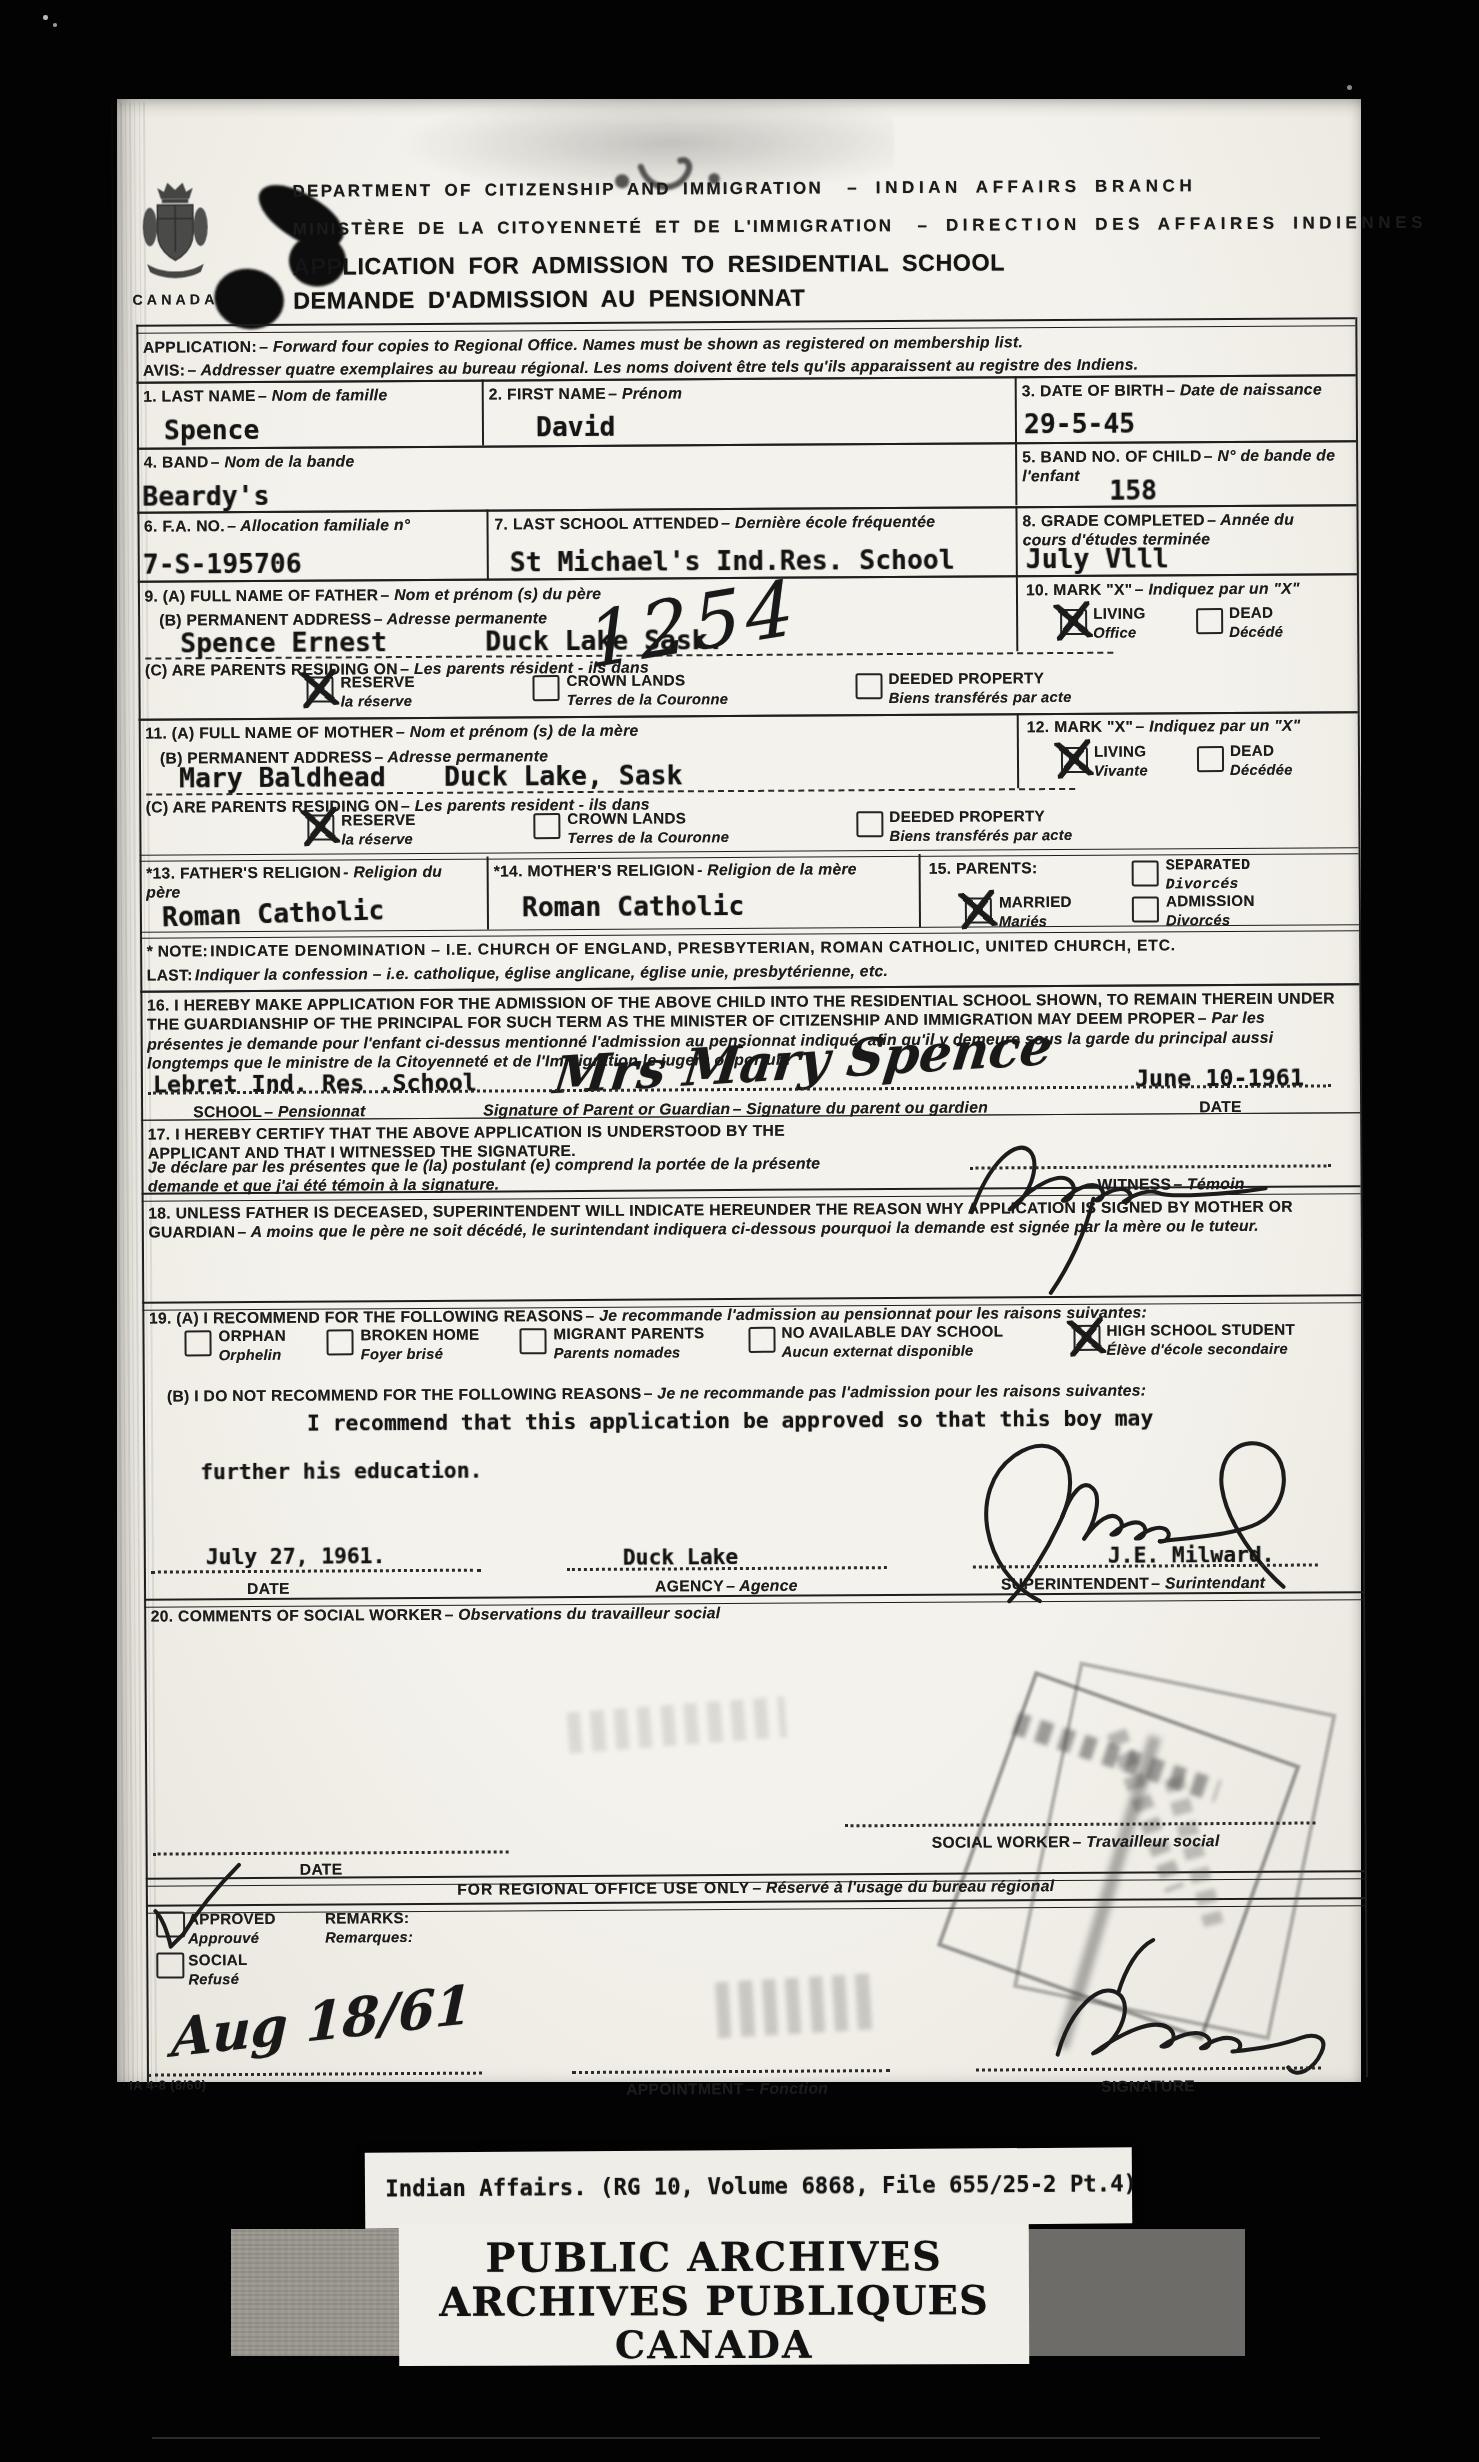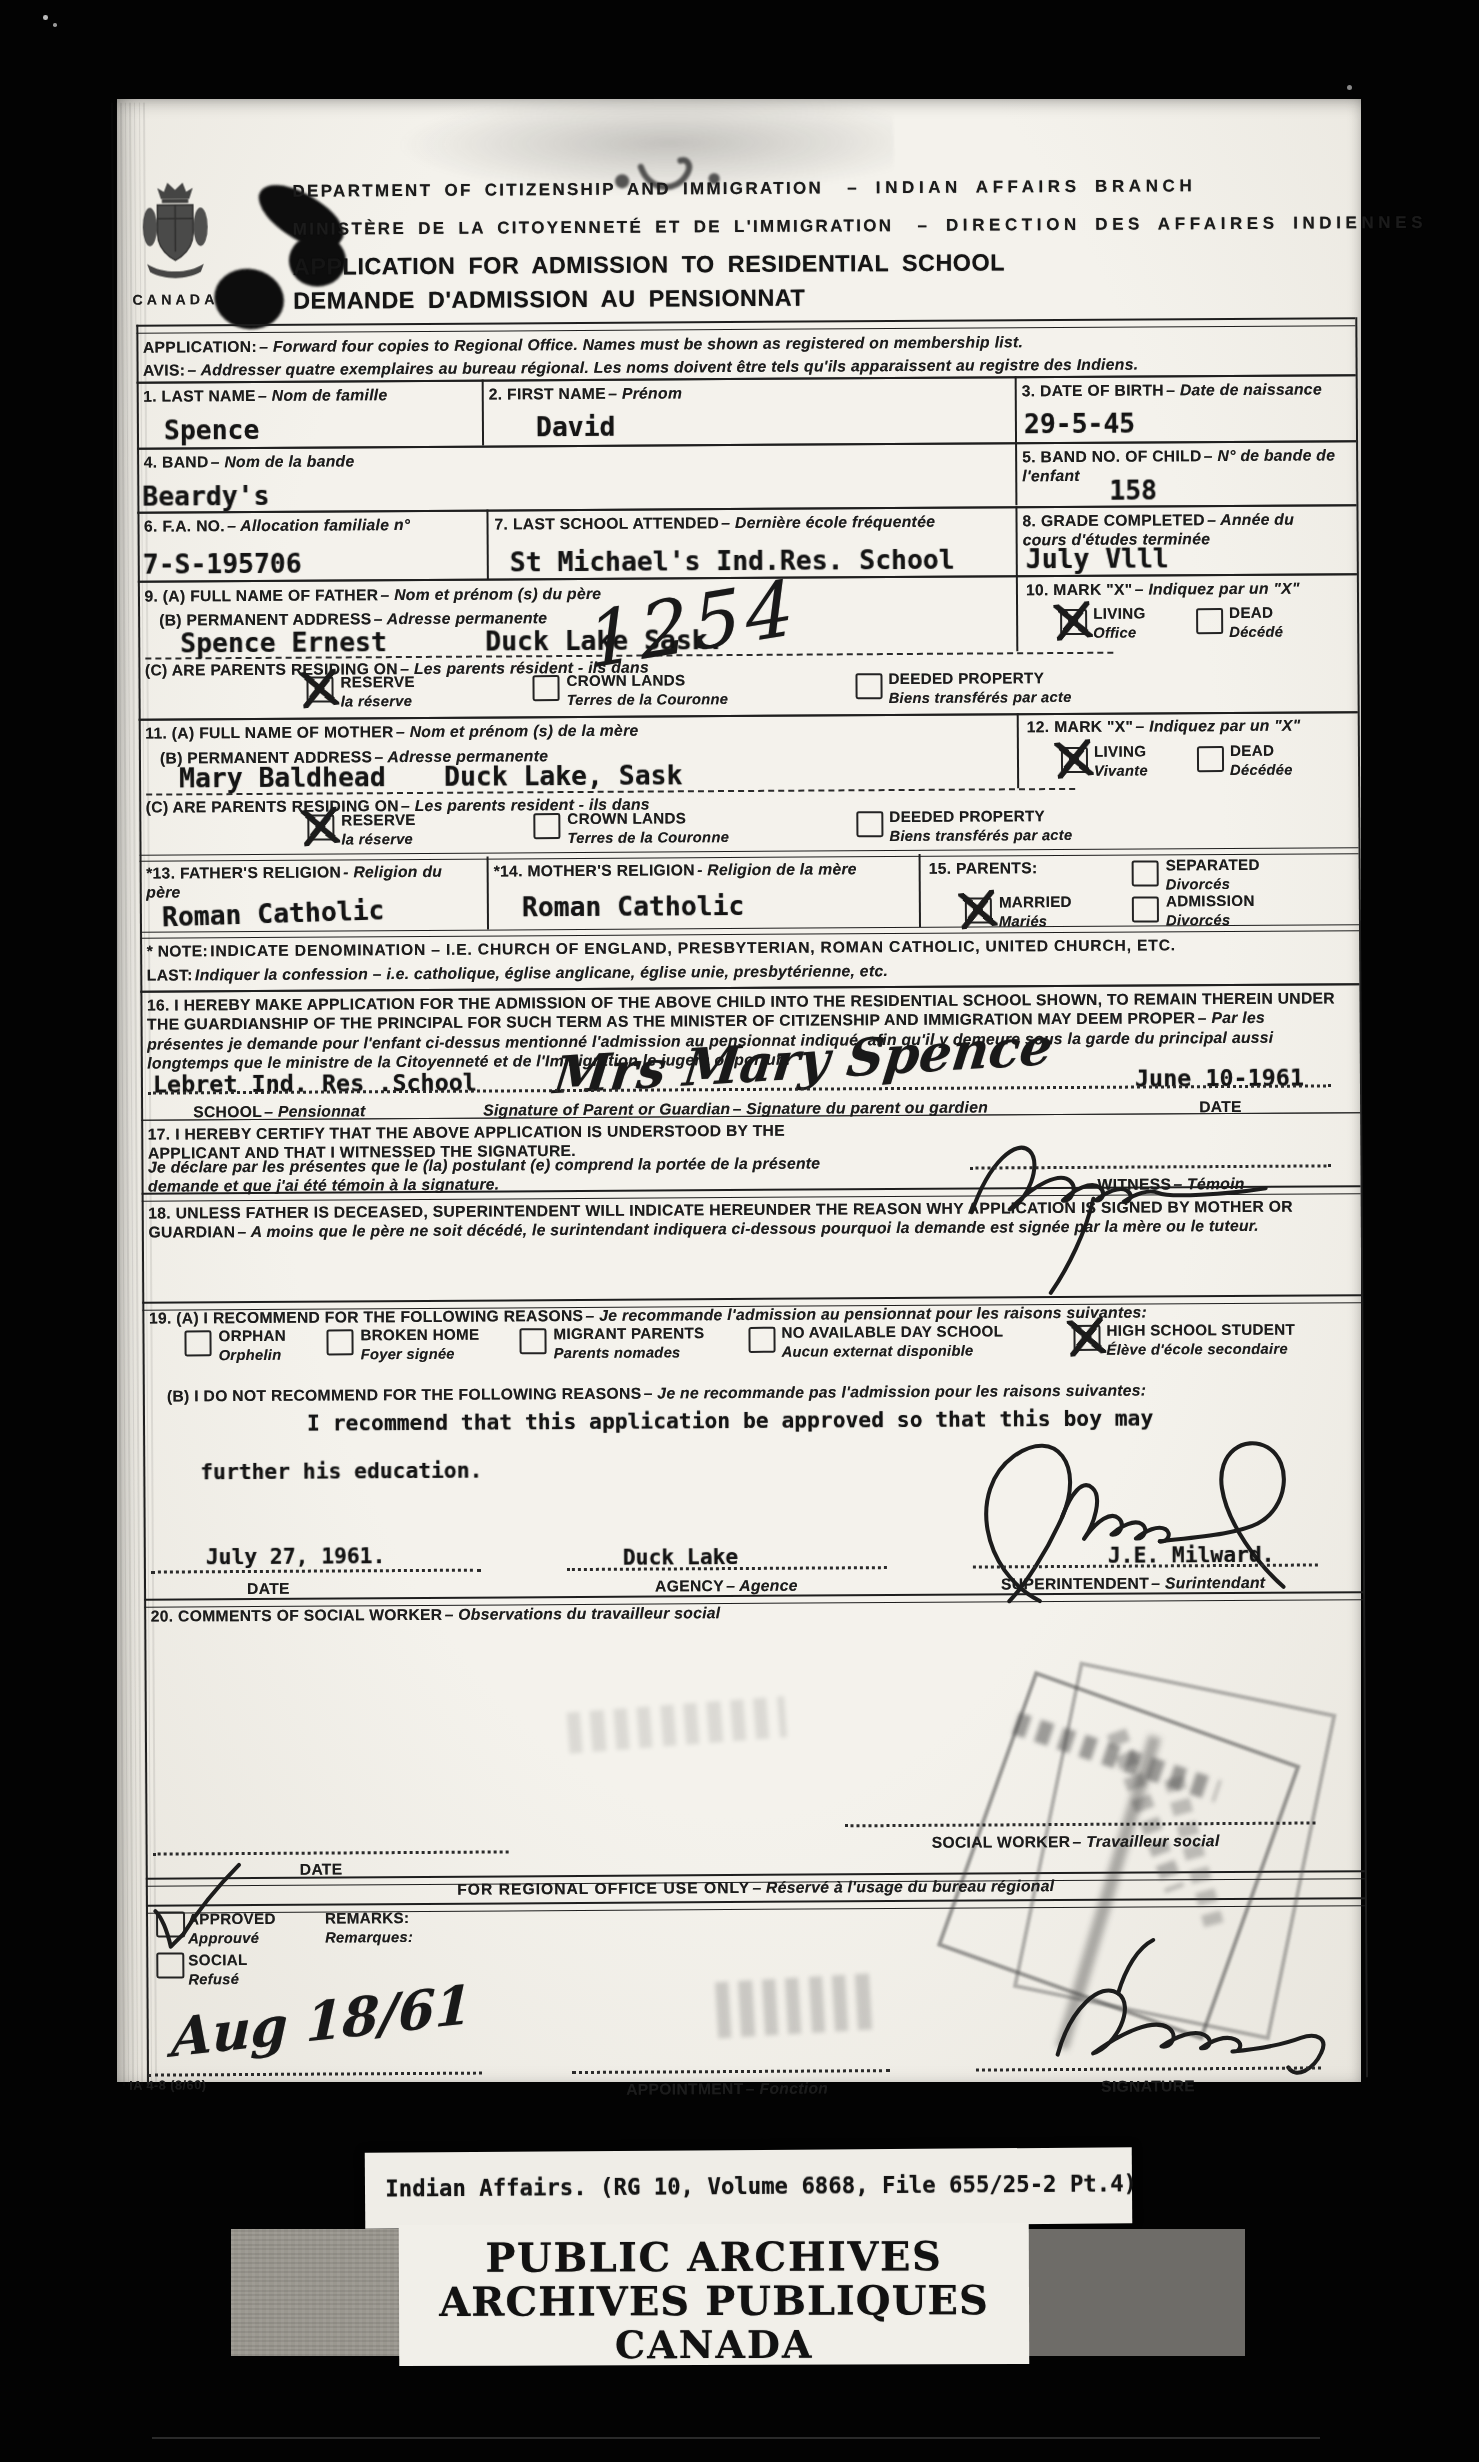--- a/index.html
+++ b/index.html
@@ -277,21 +277,21 @@
         <span class="lbl fr">- Religion de la mère</span>
       </div>
       <div class="abs typed" style="left:406px;top:791px;">Roman Catholic</div>
       <div class="abs lbl" style="left:813px;top:761px;">15. PARENTS:</div>
       <div class="cb checked" style="left:849px;top:800px;"></div>
       <div class="cbl" style="left:883px;top:796px;">
         <span class="lbl cs">MARRIED</span><br>
         <span class="lbl fr cs2">Mariés</span>
       </div>
       <div class="cb" style="left:1016px;top:764px;"></div>
-      <div class="cbl" style="left:1050px;top:760px;">
+      <div class="cbl" style="left:1050px;top:760px;font-family:Liberation Mono, monospace;">
         <span class="lbl cs">SEPARATED</span><br>
         <span class="lbl fr cs2">Divorcés</span>
       </div>
       <div class="cb" style="left:1016px;top:800px;"></div>
       <div class="cbl" style="left:1050px;top:796px;">
         <span class="lbl cs">ADMISSION</span><br>
         <span class="lbl fr cs2">Divorcés</span>
       </div>
 
       <div class="abs" style="left:30.5px;top:839px;width:1199px;">
@@ -343,21 +343,21 @@
         <span class="lbl fr">– Je recommande l'admission au pensionnat pour les raisons suivantes:</span>
       </div>
       <div class="cb" style="left:66px;top:1228px;"></div>
       <div class="cbl" style="left:100px;top:1225px;">
         <span class="lbl cs">ORPHAN</span><br>
         <span class="lbl fr cs2">Orphelin</span>
       </div>
       <div class="cb" style="left:208px;top:1228px;"></div>
       <div class="cbl" style="left:242px;top:1225px;">
         <span class="lbl cs">BROKEN HOME</span><br>
-        <span class="lbl fr cs2">Foyer signée</span>
+        <span class="lbl fr cs2">Foyer brisé</span>
       </div>
       <div class="cb" style="left:401px;top:1228px;"></div>
       <div class="cbl" style="left:435px;top:1225px;">
         <span class="lbl cs">MIGRANT PARENTS</span><br>
         <span class="lbl fr cs2">Parents nomades</span>
       </div>
       <div class="cb" style="left:630px;top:1228px;"></div>
       <div class="cbl" style="left:663px;top:1225px;">
         <span class="lbl cs">NO AVAILABLE DAY SCHOOL</span><br>
         <span class="lbl fr cs2">Aucun externat disponible</span>

